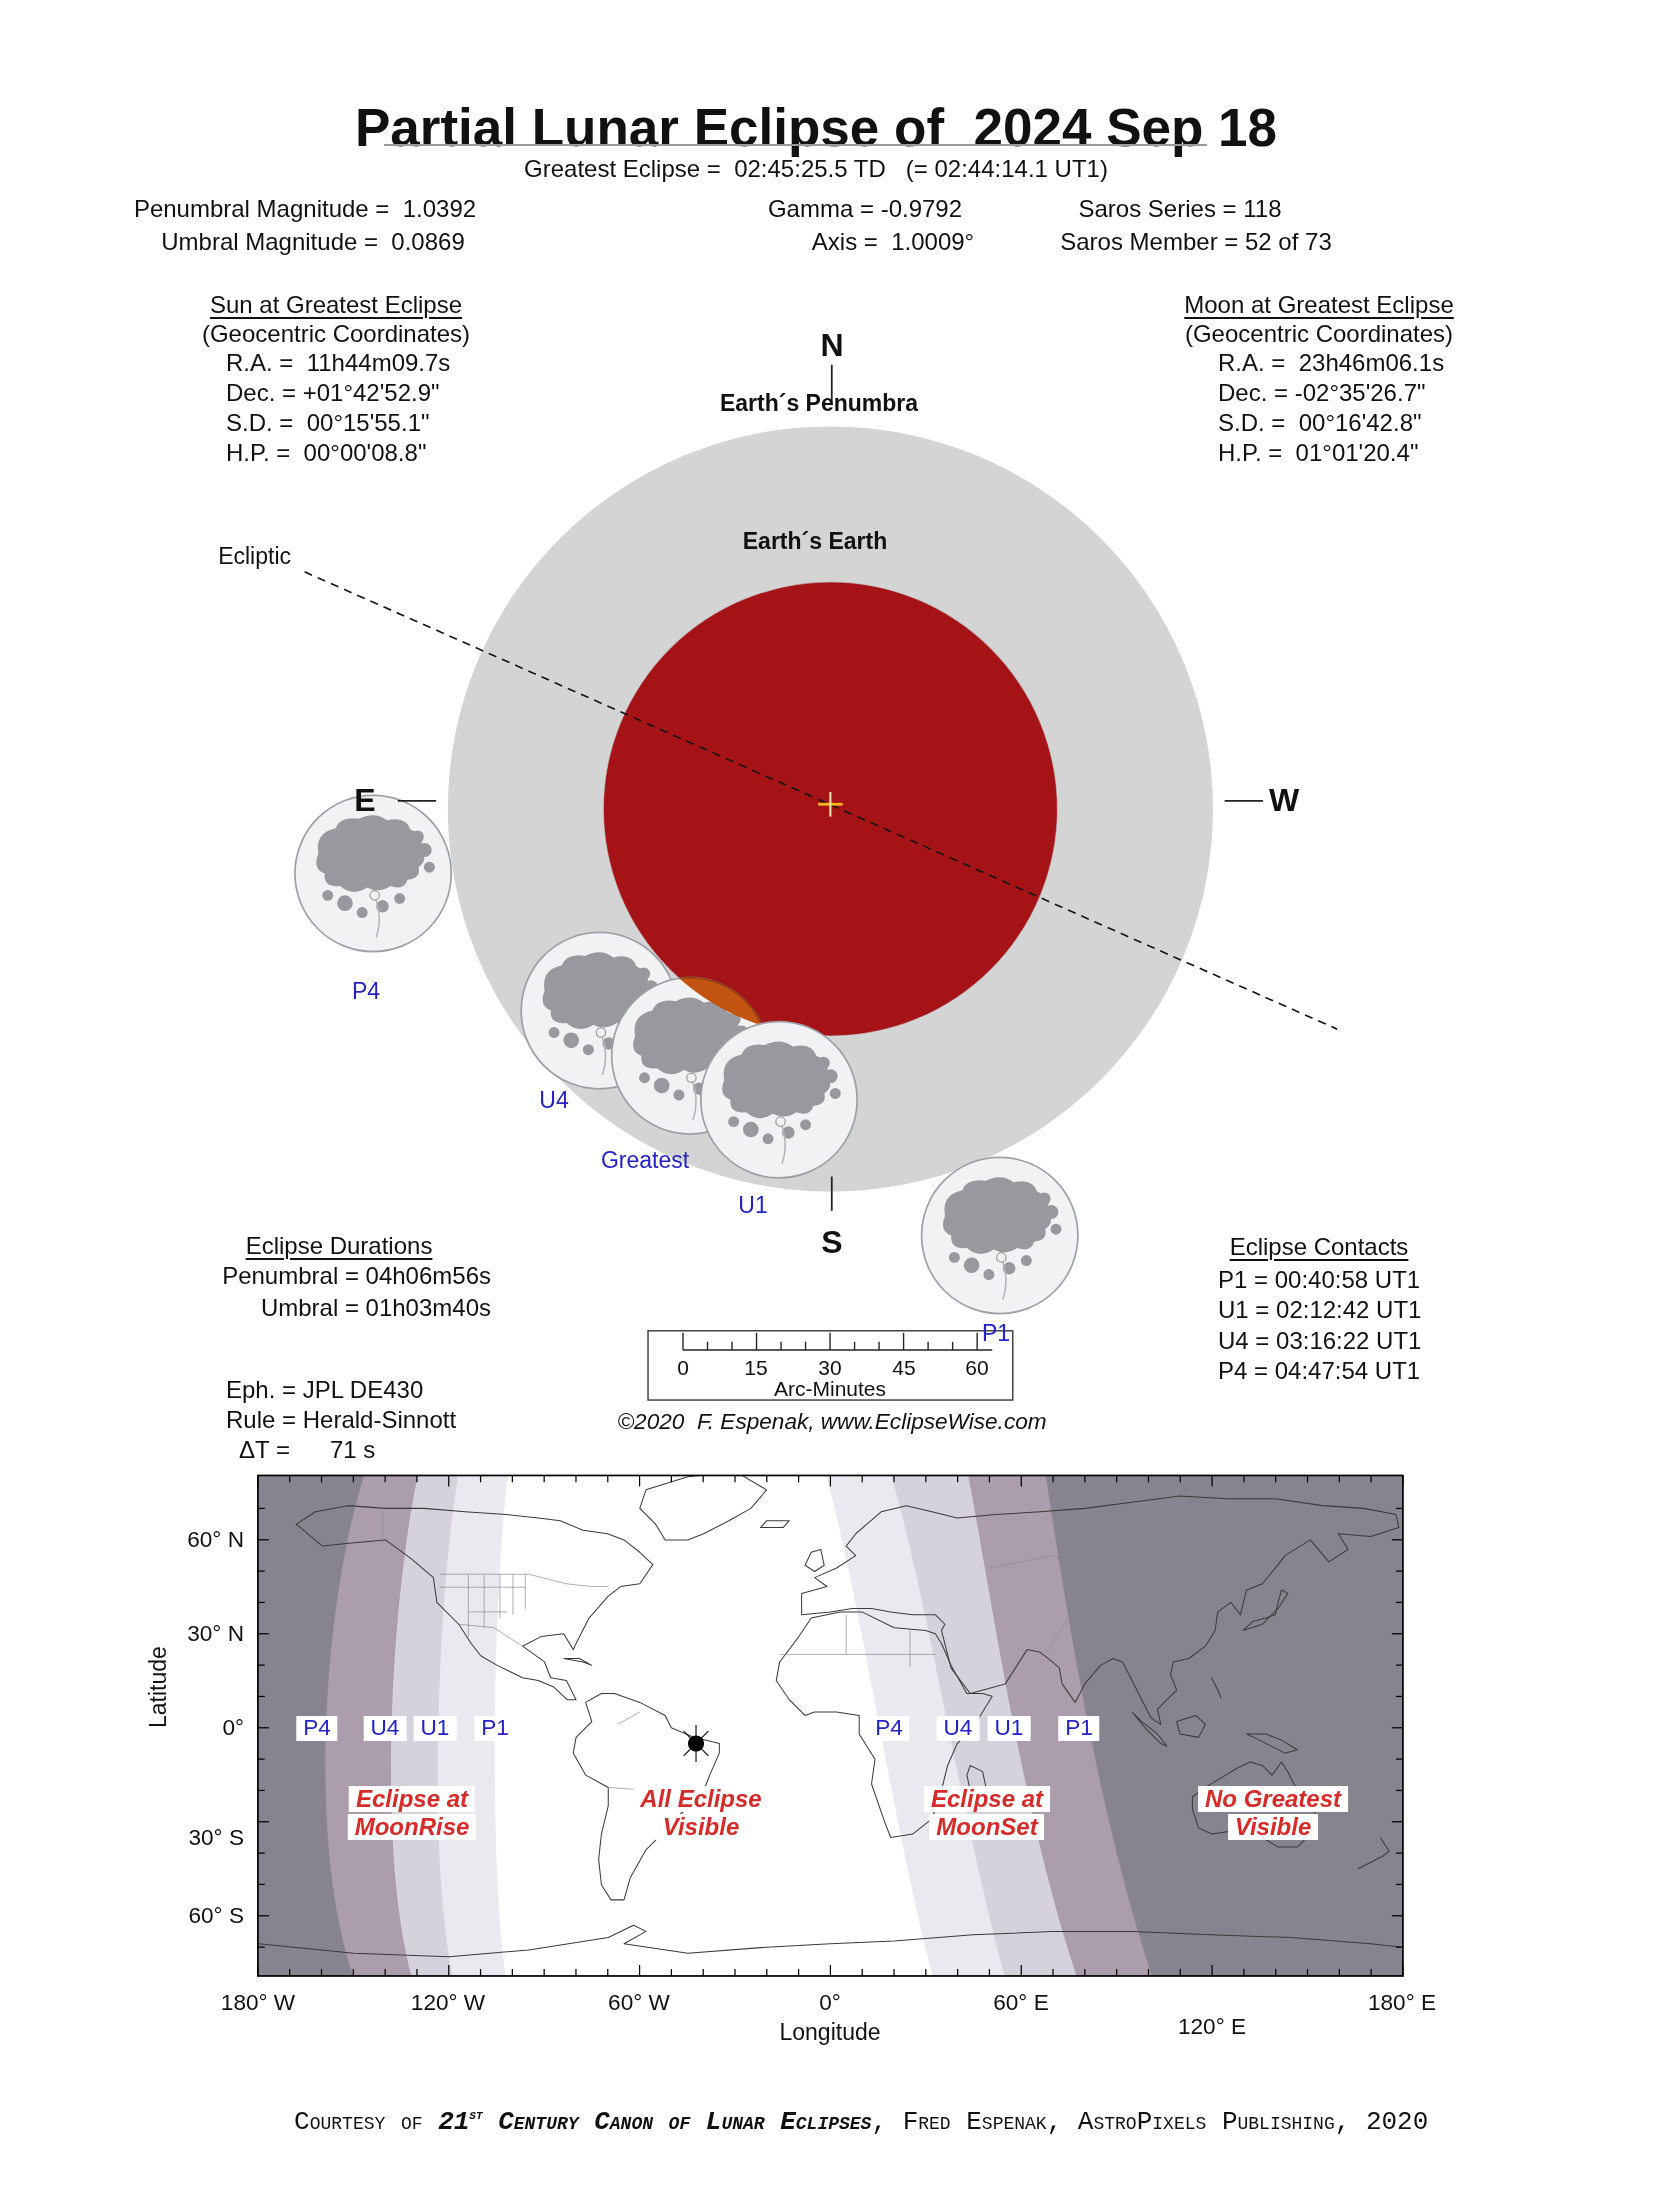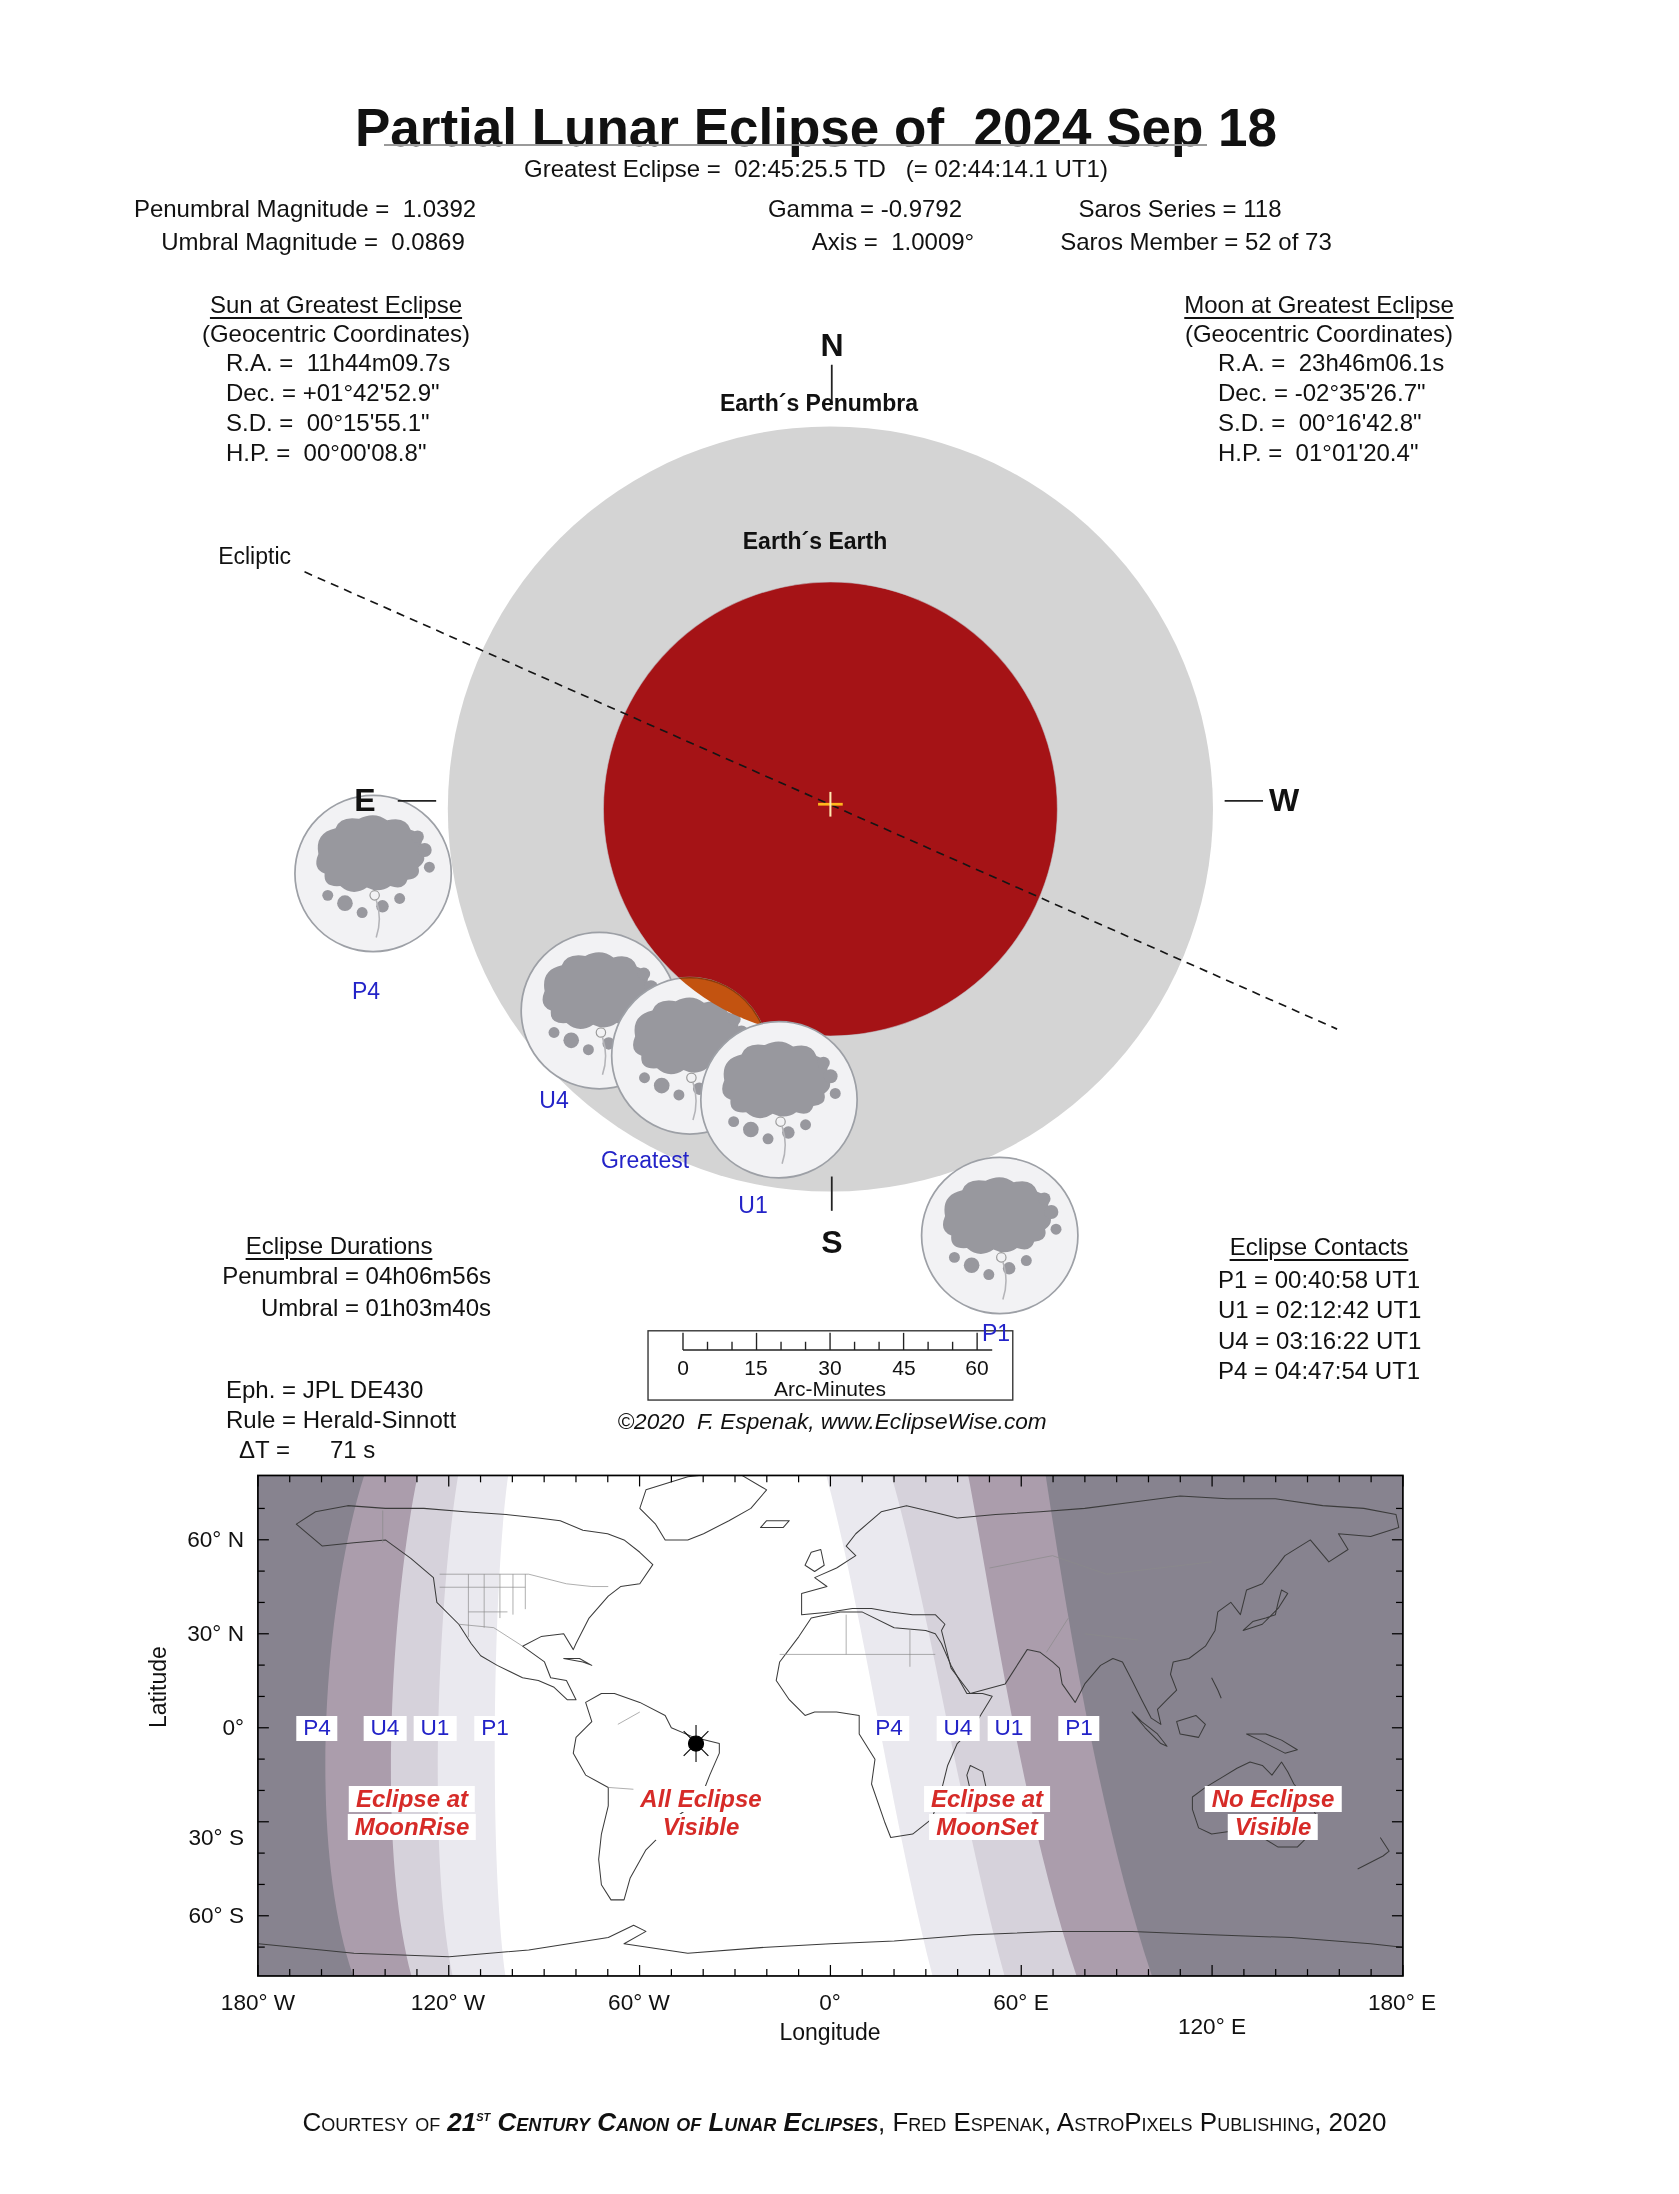--- a/index.html
+++ b/index.html
@@ -12,21 +12,21 @@
   .b{font-weight:bold;}
   .i{font-style:italic;}
   .u{text-decoration:underline;text-underline-offset:4.1px;}
   .f78{font-size:53px;margin-top:36px;} .f46{font-size:32px;} .f39{font-size:23px;}
   .f35{font-size:24px;} .f34{font-size:23px;} .f33{font-size:22.6px;}
   .f31{font-size:21px;} .f38{font-size:26px;}
   .blue{color:#2323c8;} .red{color:#d62b28;}
   .chipwrap{display:flex;flex-direction:column;align-items:center;gap:1.4px;}
   .chip{background:#fff;padding:0 6.9px;}
   .titleline{position:absolute;z-index:2;background:#9a9a9a;height:2.1px;}
-  .sc{font-family:Liberation Sans, sans-serif;font-variant-caps:small-caps;}
+  .sc{font-family:Liberation Mono, monospace;font-variant-caps:small-caps;}
   .rot{transform:rotate(-90deg) translateY(-50%);transform-origin:left top;}
 </style>
 </head>
 <body>
 
 <div id="page">
 
   <svg width="1680" height="2194" viewBox="0 0 2450 3200">
     <defs>
       <g id="moon">
@@ -350,21 +350,21 @@
   </div>
   <div class="t cx chipwrap" style="left:701px;top:1786px;">
     <span class="chip red i b f35">All Eclipse</span>
     <span class="chip red i b f35">Visible</span>
   </div>
   <div class="t cx chipwrap" style="left:987px;top:1786px;">
     <span class="chip red i b f35">Eclipse at</span>
     <span class="chip red i b f35">MoonSet</span>
   </div>
   <div class="t cx chipwrap" style="left:1273px;top:1786px;">
-    <span class="chip red i b f35">No Eclipse</span>
+    <span class="chip red i b f35">No Greatest</span>
     <span class="chip red i b f35">Visible</span>
   </div>
 
   <div class="t cx sc f38" style="left:830px;top:2078px;">
     <span>Courtesy of </span><span class="b i">21</span><sup class="b i" style="font-size:0.6em;">st</sup><span class="b i"> Century Canon of Lunar Eclipses</span><span>, Fred Espenak, AstroPixels Publishing, 2020</span>
   </div>
 
 </div>
 
 

